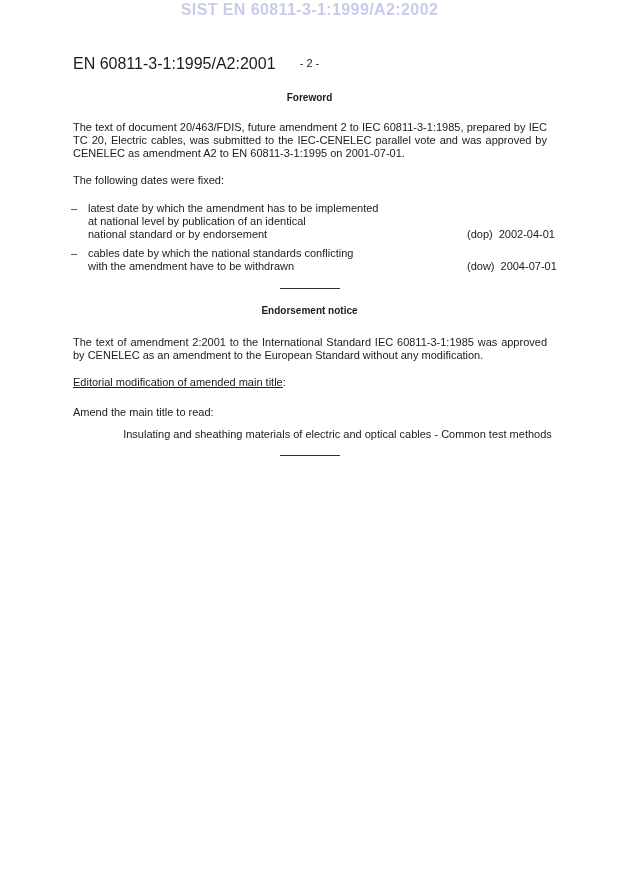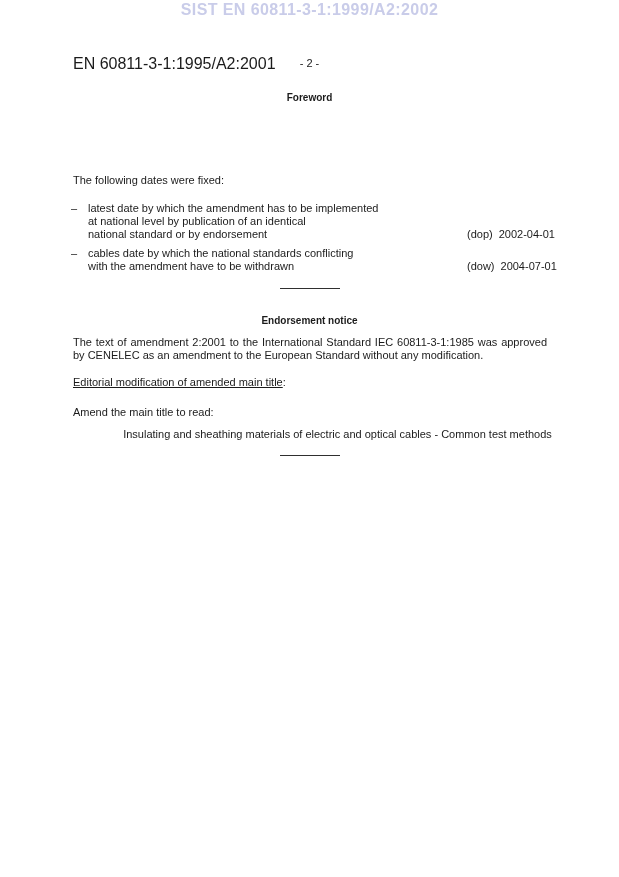--- a/index.html
+++ b/index.html
@@ -45,21 +45,21 @@
   }
   .section-title{
     position:absolute;
     left:0;
     width:100%;
     text-align:center;
     font-weight:bold;
     font-size:10px;
   }
   .foreword-title{top:91px;}
-  .endorsement-title{top:304px;margin-top:10px;}
+  .endorsement-title{top:304px;}
   .para{
     position:absolute;
     left:73px;
     width:474px;
     text-align:justify;
   }
   .para-foreword{top:121px;}
   .para-endorsement{top:336px;}
   .dates-intro{
     position:absolute;
@@ -124,20 +124,21 @@
 <div class="page">
 
   <div class="watermark">SIST EN 60811-3-1:1999/A2:2002</div>
 
   <div class="doc-ref">EN 60811-3-1:1995/A2:2001</div>
 
   <div class="page-number">- 2 -</div>
 
   <div class="section-title foreword-title">Foreword</div>
 
+  <div class="para para-foreword">The text of document 20/463/FDIS, future amendment 2 to IEC 60811-3-1:1985, prepared by IEC TC 20, Electric cables, was submitted to the IEC-CENELEC parallel vote and was approved by CENELEC as amendment A2 to EN 60811-3-1:1995 on 2001-07-01.</div>
 
   <div class="dates-intro">The following dates were fixed:</div>
 
   <div class="list-marker marker-1">–</div>
   <div class="list-lines lines-1">
     <div>latest date by which the amendment has to be implemented</div>
     <div>at national level by publication of an identical</div>
     <div>national standard or by endorsement</div>
   </div>
   <div class="date-col date-1">

